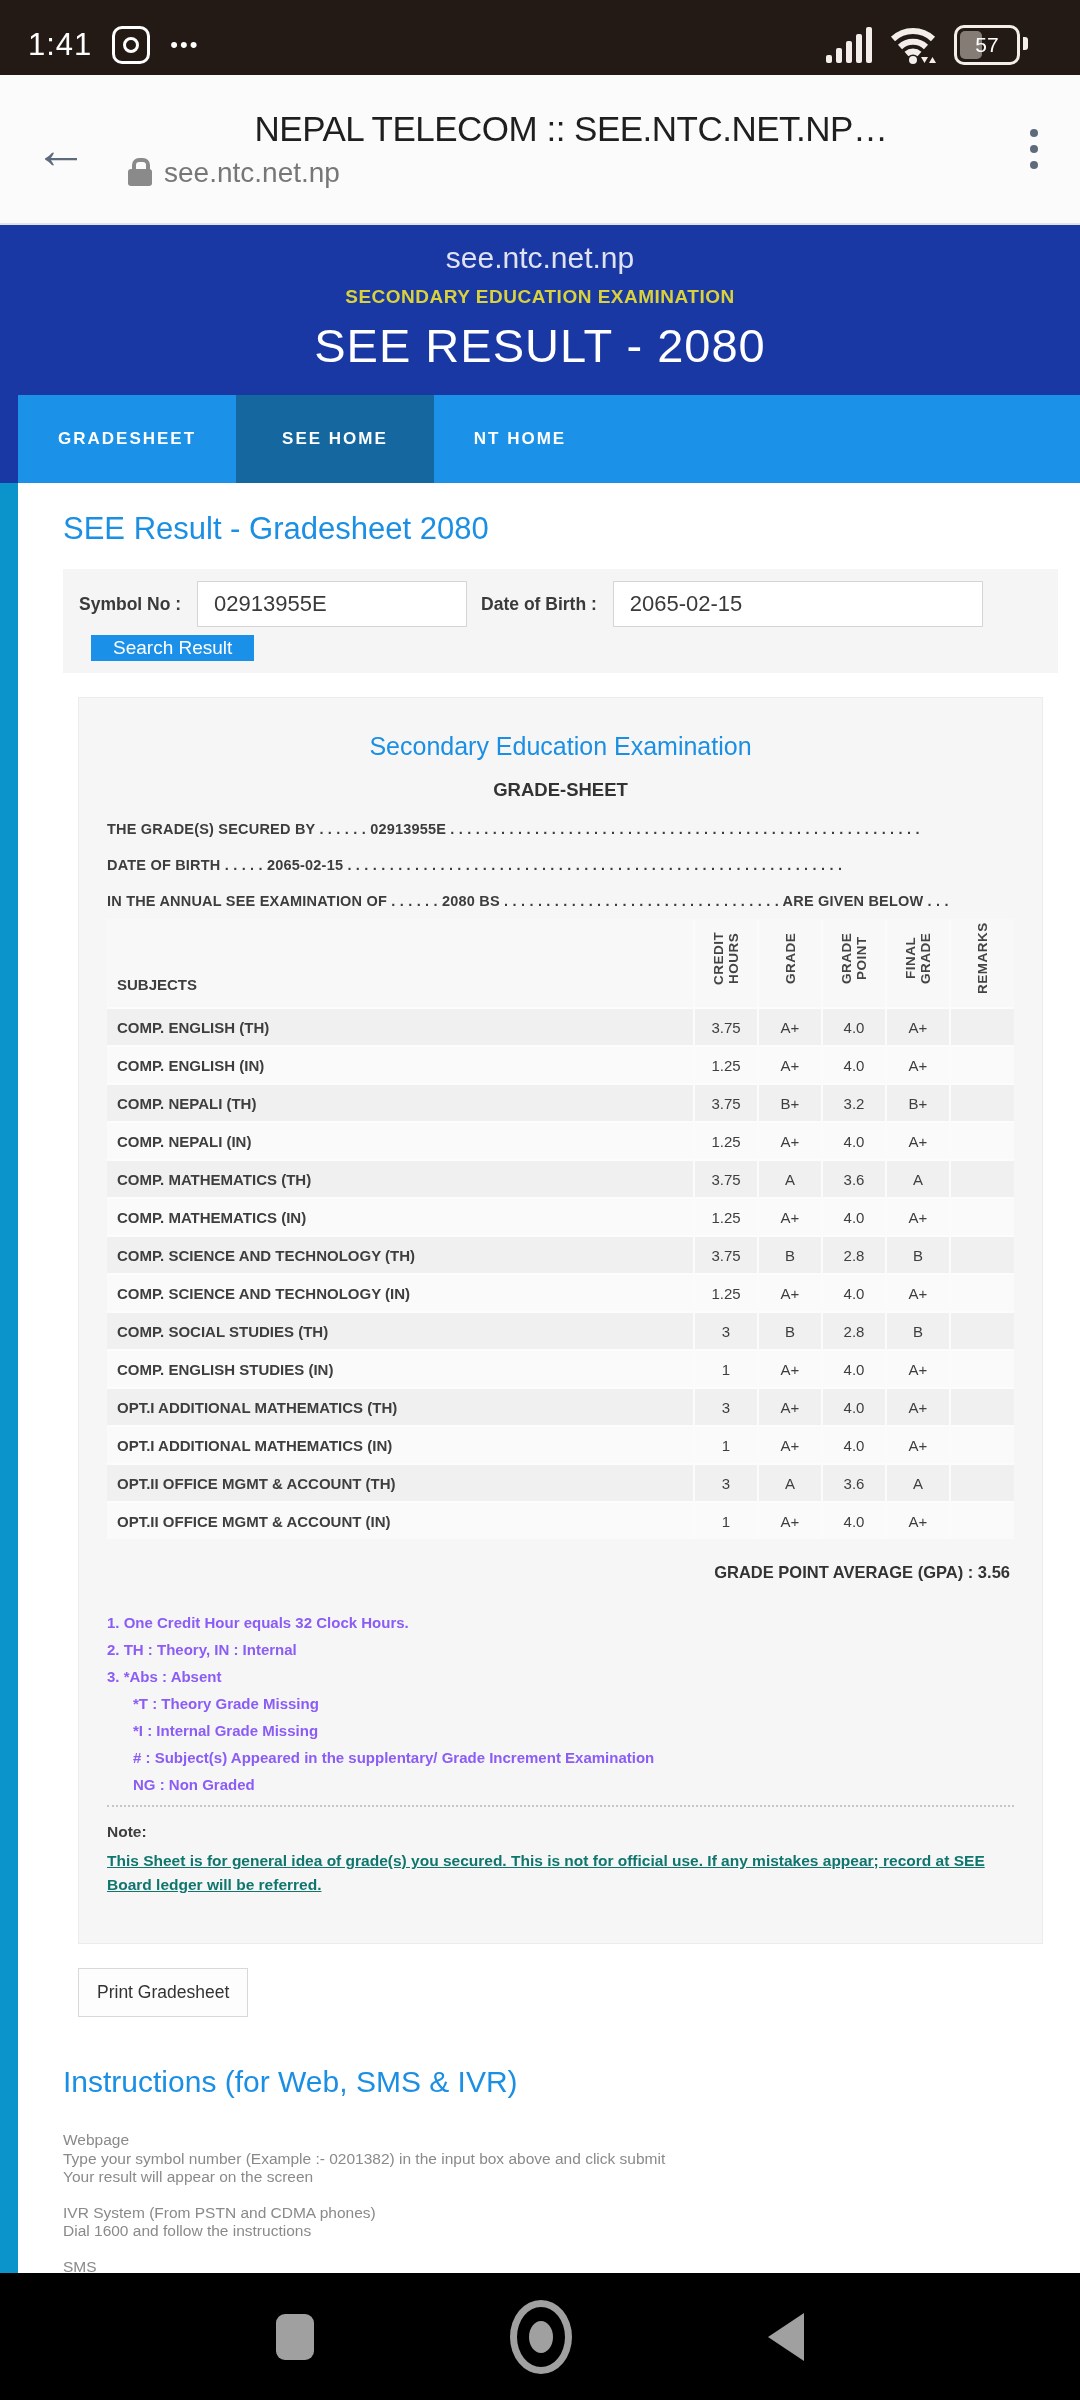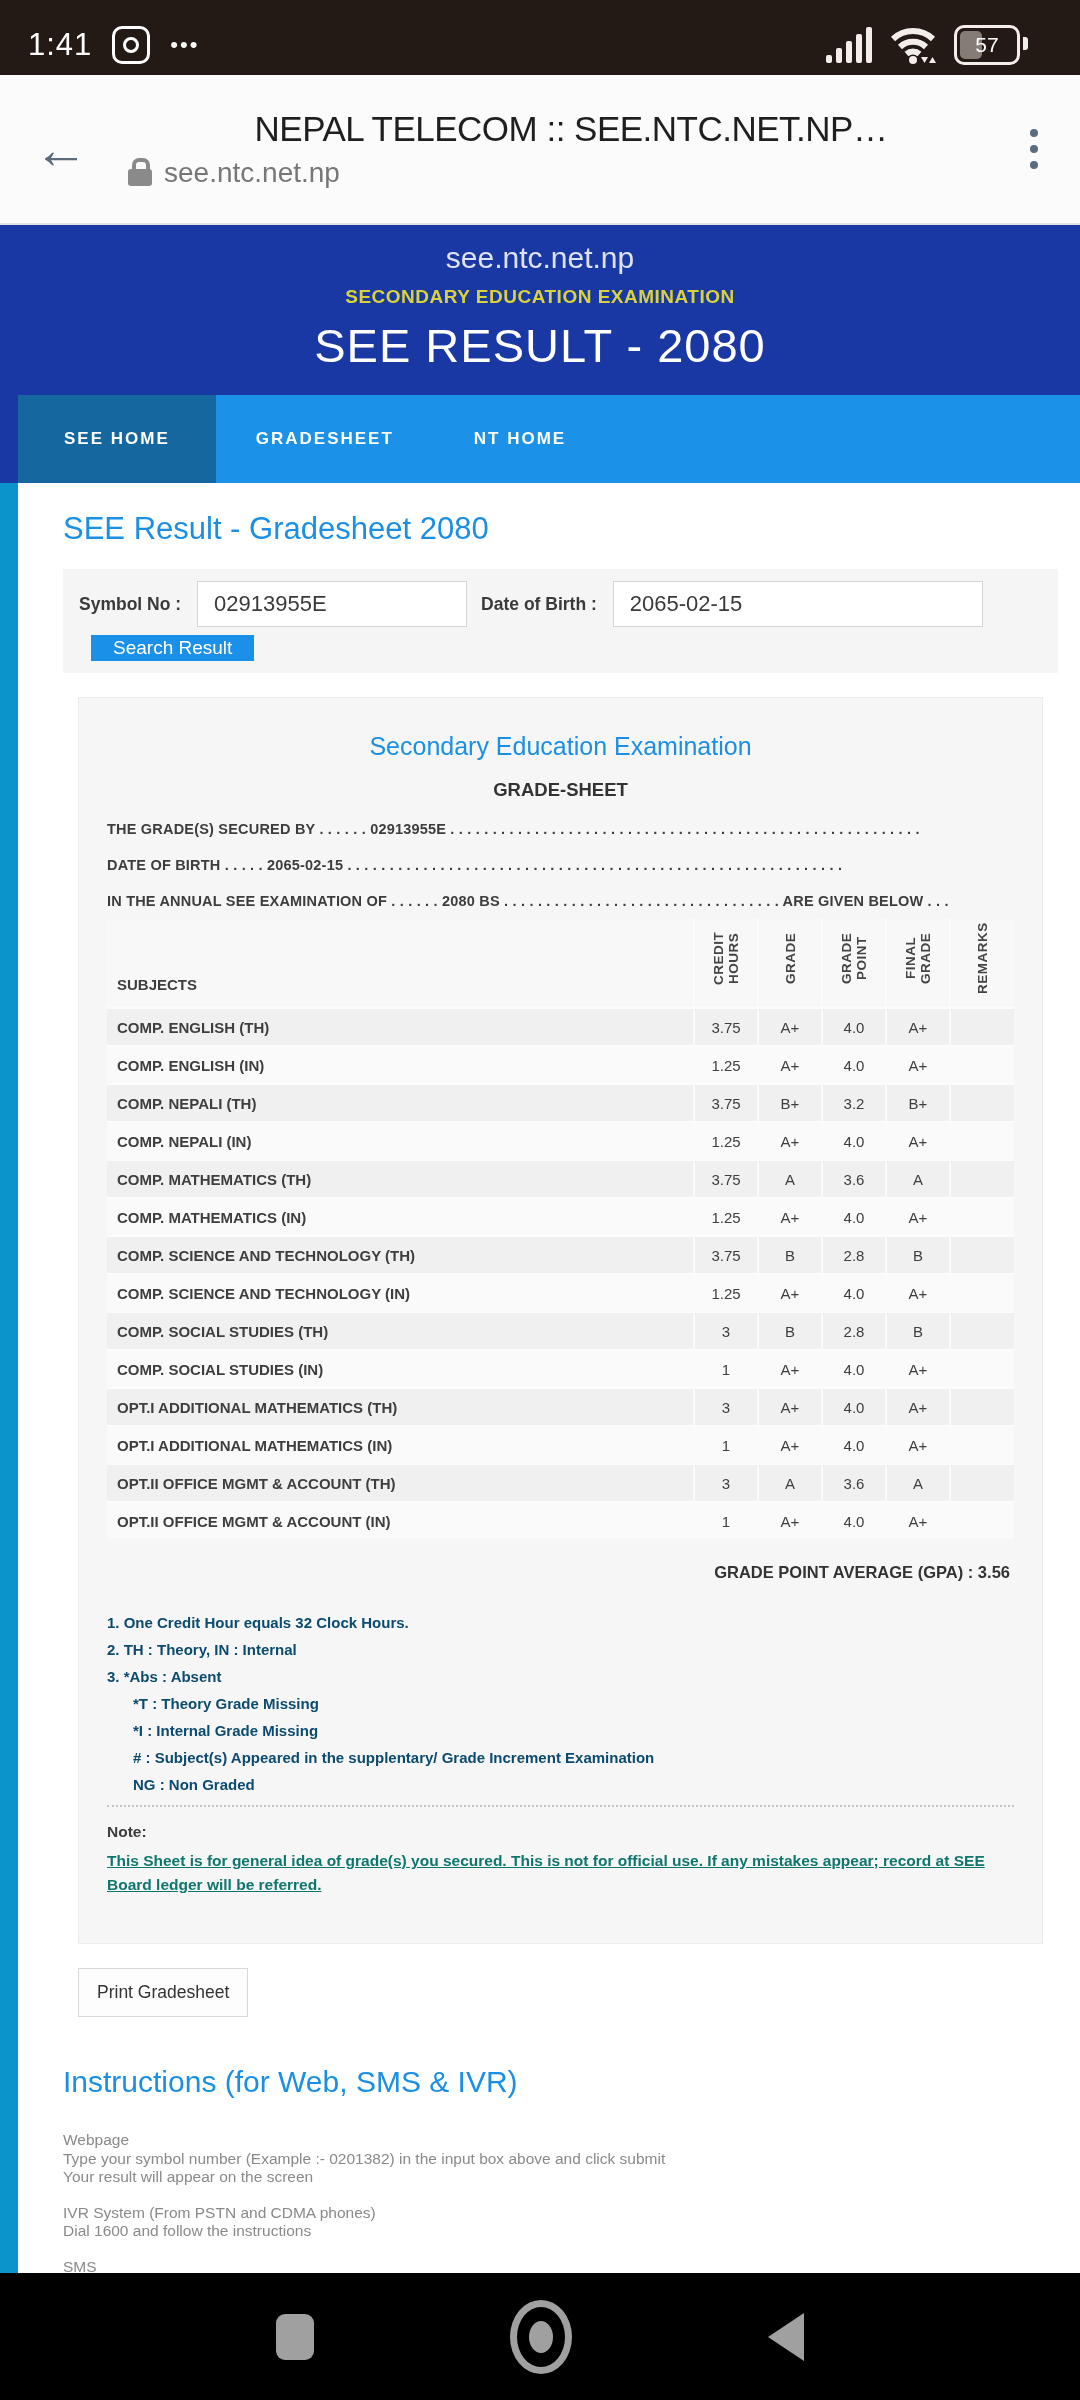--- a/index.html
+++ b/index.html
@@ -85,21 +85,21 @@
   table.grades col.c-val{width:64px;}
   table.grades tbody tr:nth-child(odd){background:#f0f0f0;}
   table.grades tbody tr:nth-child(even){background:#fafafa;}
   table.grades tbody tr{border-top:2px solid #fcfcfc;}
   table.grades td{height:34px;font-size:15px;color:#3e3e3e;}
   td.subject{font-weight:bold;font-size:14.5px;padding-left:10px;}
   td.val, th.c-sep{text-align:center;border-left:2px solid #fbfbfb;}
 
   .gpa{text-align:right;font-size:16.5px;font-weight:bold;color:#333;margin-top:24px;padding-right:4px;}
 
-  .legend{margin-top:32px;font-size:15px;font-weight:bold;color:#0c4a6e;}
+  .legend{margin-top:32px;font-size:15px;font-weight:bold;color:#8b5cf6;}
   .legend div{margin-bottom:10px;}
   .legend .indent{padding-left:26px;}
   .divider{border-top:2px dotted #c6c6c6;margin-top:12px;}
   .note-label{margin-top:16px;font-size:15.5px;font-weight:bold;color:#3d3d3d;}
   .note-text{margin-top:8px;font-size:15.5px;font-weight:bold;color:#0f766e;line-height:24px;max-width:940px;text-decoration:underline;}
 
   .btn-print{margin:24px 0 0 15px;background:#fdfdfd;border:1px solid #d8d8d8;font-size:17.5px;
              color:#333;padding:13px 18px;font-family:"Liberation Sans",sans-serif;cursor:pointer;}
 
   .instructions-heading{color:#1b8fe3;font-size:30px;font-weight:500;margin-top:48px;}
@@ -166,22 +166,22 @@
   </div>
 
   <div class="banner">
     <div class="banner-site">see.ntc.net.np</div>
     <div class="banner-sub">SECONDARY EDUCATION EXAMINATION</div>
     <div class="banner-title">SEE RESULT - 2080</div>
   </div>
 
   <div class="nav">
     <div class="nav-inner">
+      <div class="tab">GRADESHEET</div>
       <div class="tab active">SEE HOME</div>
-      <div class="tab">GRADESHEET</div>
       <div class="tab">NT HOME</div>
     </div>
   </div>
 
   <div class="content">
     <div class="strip"></div>
 
     <div class="result-heading">SEE Result - Gradesheet 2080</div>
 
     <div class="search-box">
@@ -287,21 +287,21 @@
             </tr>
           <tr>
               <td class="subject">COMP. SOCIAL STUDIES (TH)</td>
               <td class="val">3</td>
               <td class="val">B</td>
               <td class="val">2.8</td>
               <td class="val">B</td>
               <td class="val"></td>
             </tr>
           <tr>
-              <td class="subject">COMP. SOCIAL STUDIES (IN)</td>
+              <td class="subject">COMP. ENGLISH STUDIES (IN)</td>
               <td class="val">1</td>
               <td class="val">A+</td>
               <td class="val">4.0</td>
               <td class="val">A+</td>
               <td class="val"></td>
             </tr>
           <tr>
               <td class="subject">OPT.I ADDITIONAL MATHEMATICS (TH)</td>
               <td class="val">3</td>
               <td class="val">A+</td>

